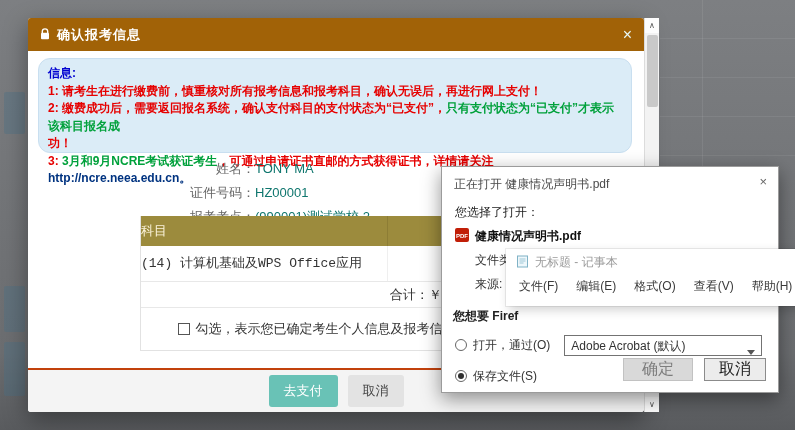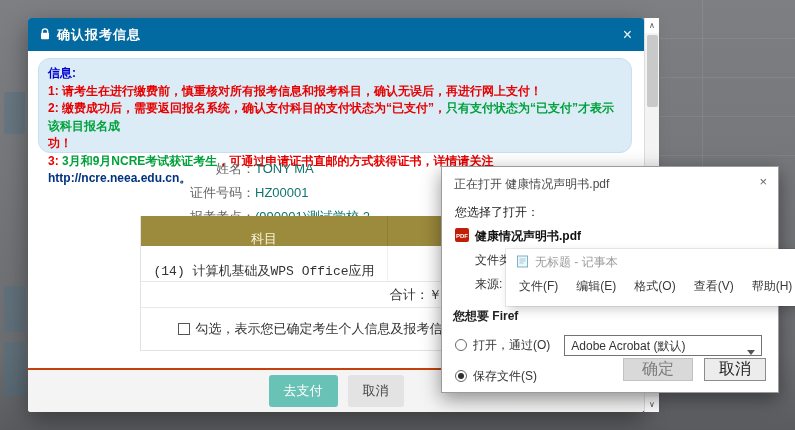--- a/index.html
+++ b/index.html
@@ -10,42 +10,42 @@
   .abs { position:absolute; }
 
   
   .bg-vline { left:702px; top:0; width:1px; height:170px; background:rgba(255,255,255,.08); }
   .bg-hline { left:660px; width:136px; height:1px; background:rgba(255,255,255,.07); }
   .bg-block { left:4px; width:21px; background:rgba(72,112,134,.35); border-radius:2px; }
 
   
   .modal { left:28px; top:18px; width:616px; height:394px; background:#fff;
            border-radius:3px; box-shadow:0 8px 24px rgba(0,0,0,.38); z-index:2; }
-  .modal-header { height:33px; background:#0369a1; border-radius:3px 3px 0 0;
+  .modal-header { height:33px; background:#a16207; border-radius:3px 3px 0 0;
                   display:flex; align-items:center; padding:0 12px; color:#fff; }
   .modal-title { font-size:13px; font-weight:bold; margin-left:7px; letter-spacing:1px; }
   .modal-close { margin-left:auto; font-size:16px; line-height:16px; color:#eafaf8; cursor:pointer; }
 
   .notice-box { position:absolute; left:10px; top:40px; right:12px; height:95px;
                 background:#dbecf7; border:1px solid #c9dff0; border-radius:12px;
                 padding:6px 9px 0; font-size:12px; font-weight:bold; line-height:17.5px; }
   .t-blue  { color:#0000d0; }
   .t-red   { color:#e60000; }
   .t-green { color:#00a13b; }
   .t-url   { color:#003380; font-weight:bold; }
 
   .form-area { position:absolute; top:139px; left:0; right:0; }
   .form-row { display:flex; height:24px; line-height:24px; font-size:13px; }
   .form-label { width:227px; text-align:right; color:#666; }
   .form-value { margin-left:0; color:#0f766e; }
 
   .fee-table { position:absolute; left:112px; top:198px; width:392px;
                border:1px solid #e2e2e2; border-top:none; font-size:13px; }
   .t-head { display:flex; height:30px; line-height:30px; background:#9c8b3d; color:#faf3da; }
-  .c-subj { width:246px; text-align:center;margin-top:8px; }
+  .c-subj { width:246px; text-align:left; }
   .c-fee  { flex:1; text-align:center; }
   .t-head .c-fee { border-left:1px solid #8d7d35; }
   .t-row  { display:flex; height:36px; line-height:36px; color:#333; border-bottom:1px solid #e8e8e8; background:#fff;font-family:Liberation Mono, monospace; }
   .t-row .c-fee { border-left:1px solid #efefef; }
   .t-total { height:26px; line-height:26px; text-align:right; padding-right:64px;
              color:#333; border-bottom:1px solid #e8e8e8; background:#fff; }
   .t-check { height:42px; display:flex; align-items:center; justify-content:center;
              gap:6px; color:#333; background:#fff; }
   .checkbox { width:12px; height:12px; border:1px solid #555; background:#fff; display:inline-block; }
 

